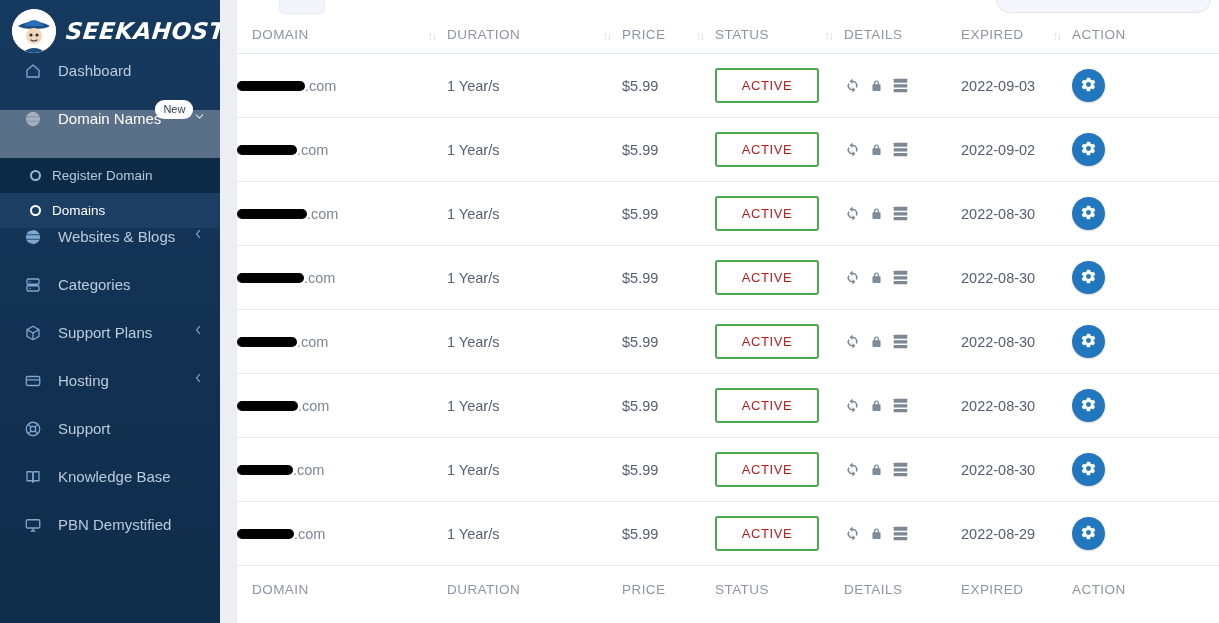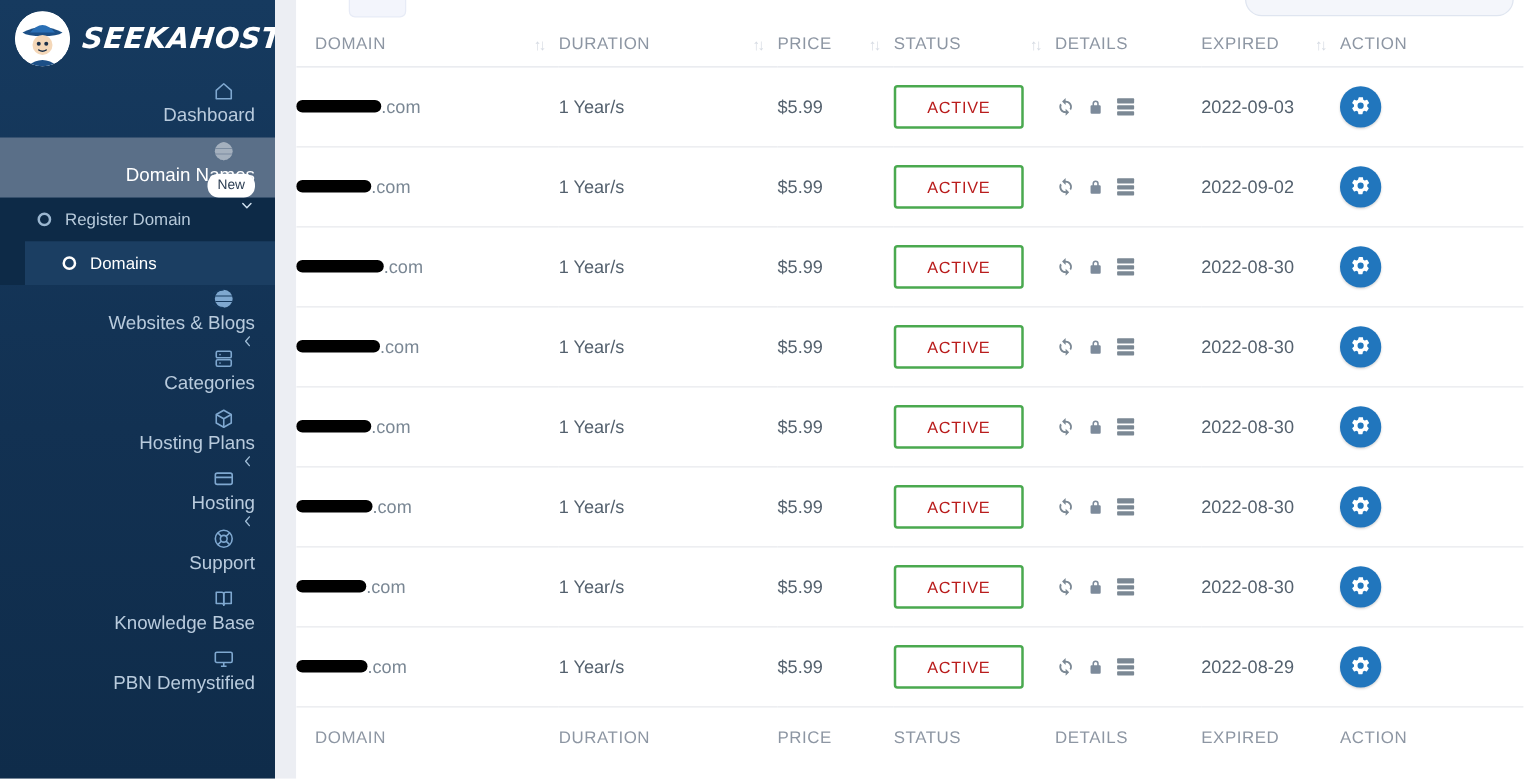--- a/index.html
+++ b/index.html
@@ -32,26 +32,25 @@
   .brand-word {
     font-family:"DejaVu Sans", sans-serif;
     font-weight:bold; font-style:italic;
     font-size:23px; letter-spacing:0.5px;
     color:#ffffff; position:relative;
     transform:skewX(-6deg);
   }
 
   .nav { list-style:none; }
   .nav-item {
-    display:flex; align-items:flex-end;
+    display:flex; align-items:flex-start;
     height:48px; padding:0 16px 0 22px;
     color:#b9cbdd; font-size:15px;
     position:relative; cursor:pointer;
     white-space:nowrap;
-    flex-direction:column;
   }
   .nav-item .nav-ico {
     width:22px; flex:0 0 22px; margin-right:14px;
     display:flex; align-items:center; justify-content:center;
     color:#7fa8d0;
   }
   .nav-item.active {
     background:#5a6f88;
     color:#ffffff;
   }
@@ -67,21 +66,21 @@
   }
   .chev { margin-left:auto; color:#9fbcd6; font-size:13px; display:flex; align-items:center;}
   .chev.down { color:#cfe0ef; }
 
   .subnav { list-style:none; background:#0d2a47; }
   .sub-item {
     display:flex; align-items:center;
     height:35px; padding:0 16px 0 30px;
     font-size:13.5px; color:#b6c9da; cursor:pointer;
   }
-  .sub-item.current { background:#1b3e62; color:#ffffff;margin-left:20px; }
+  .sub-item.current { background:#1b3e62; color:#ffffff; }
   .sub-ring {
     width:11px; height:11px; border-radius:50%;
     border:2px solid #9ab6d0; margin-right:11px; flex:0 0 11px;
   }
   .sub-item.current .sub-ring { border-color:#ffffff; }
 
   
   .main {
     flex:1 1 auto; height:623px;
     background:#ffffff; position:relative;
@@ -254,21 +253,21 @@
         <span class="nav-label">Categories</span>
       </li>
 
       <li class="nav-item">
         <span class="nav-ico">
           <svg width="18" height="18" viewBox="0 0 24 24" fill="none" stroke="currentColor" stroke-width="1.7">
             <path d="M12 3 L20 7.5 V16.5 L12 21 L4 16.5 V7.5 Z" stroke-linejoin="round"></path>
             <path d="M4 7.5 L12 12 L20 7.5 M12 12 V21"></path>
           </svg>
         </span>
-        <span class="nav-label">Hosting Plans</span>
+        <span class="nav-label">Support Plans</span>
         <span class="chev">
           <svg width="12" height="12" viewBox="0 0 24 24" fill="none" stroke="currentColor" stroke-width="2.2">
             <path d="M15 5 L9 12 L15 19" stroke-linecap="round" stroke-linejoin="round"></path>
           </svg>
         </span>
       </li>
 
       <li class="nav-item">
         <span class="nav-ico">
           <svg width="18" height="18" viewBox="0 0 24 24" fill="none" stroke="currentColor" stroke-width="1.7">

